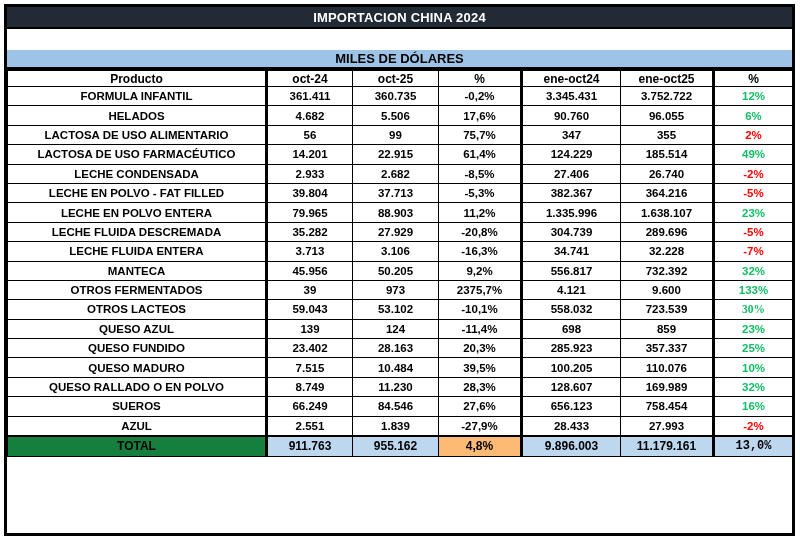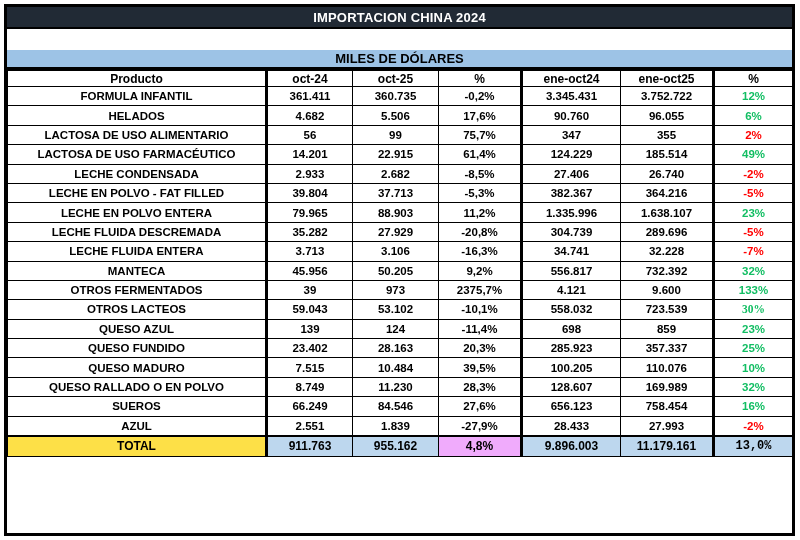--- a/index.html
+++ b/index.html
@@ -256,23 +256,23 @@
           <td class="thick-left">2.551</td>
           <td>1.839</td>
           <td>-27,9%</td>
           <td class="thick-left">28.433</td>
           <td>27.993</td>
           <td class="thick-left" style="color: rgb(255, 0, 0);">-2%</td>
         </tr>
       </tbody>
     <tbody>
       <tr class="total-row">
-        <td style="background: #fde047;">TOTAL</td>
+        <td style="background: #15803d;">TOTAL</td>
         <td class="thick-left" style="background: rgb(189, 215, 238);">911.763</td>
         <td style="background: rgb(189, 215, 238);">955.162</td>
-        <td style="background: #f0abfc;">4,8%</td>
+        <td style="background: #fdba74;">4,8%</td>
         <td class="thick-left" style="background: rgb(189, 215, 238);">9.896.003</td>
         <td style="background: rgb(189, 215, 238);">11.179.161</td>
         <td class="thick-left" style="background: rgb(189, 215, 238); font-family: Liberation Mono, monospace;">13,0%</td>
       </tr>
     </tbody>
   </table>
 </div>
 
 </body></html>

